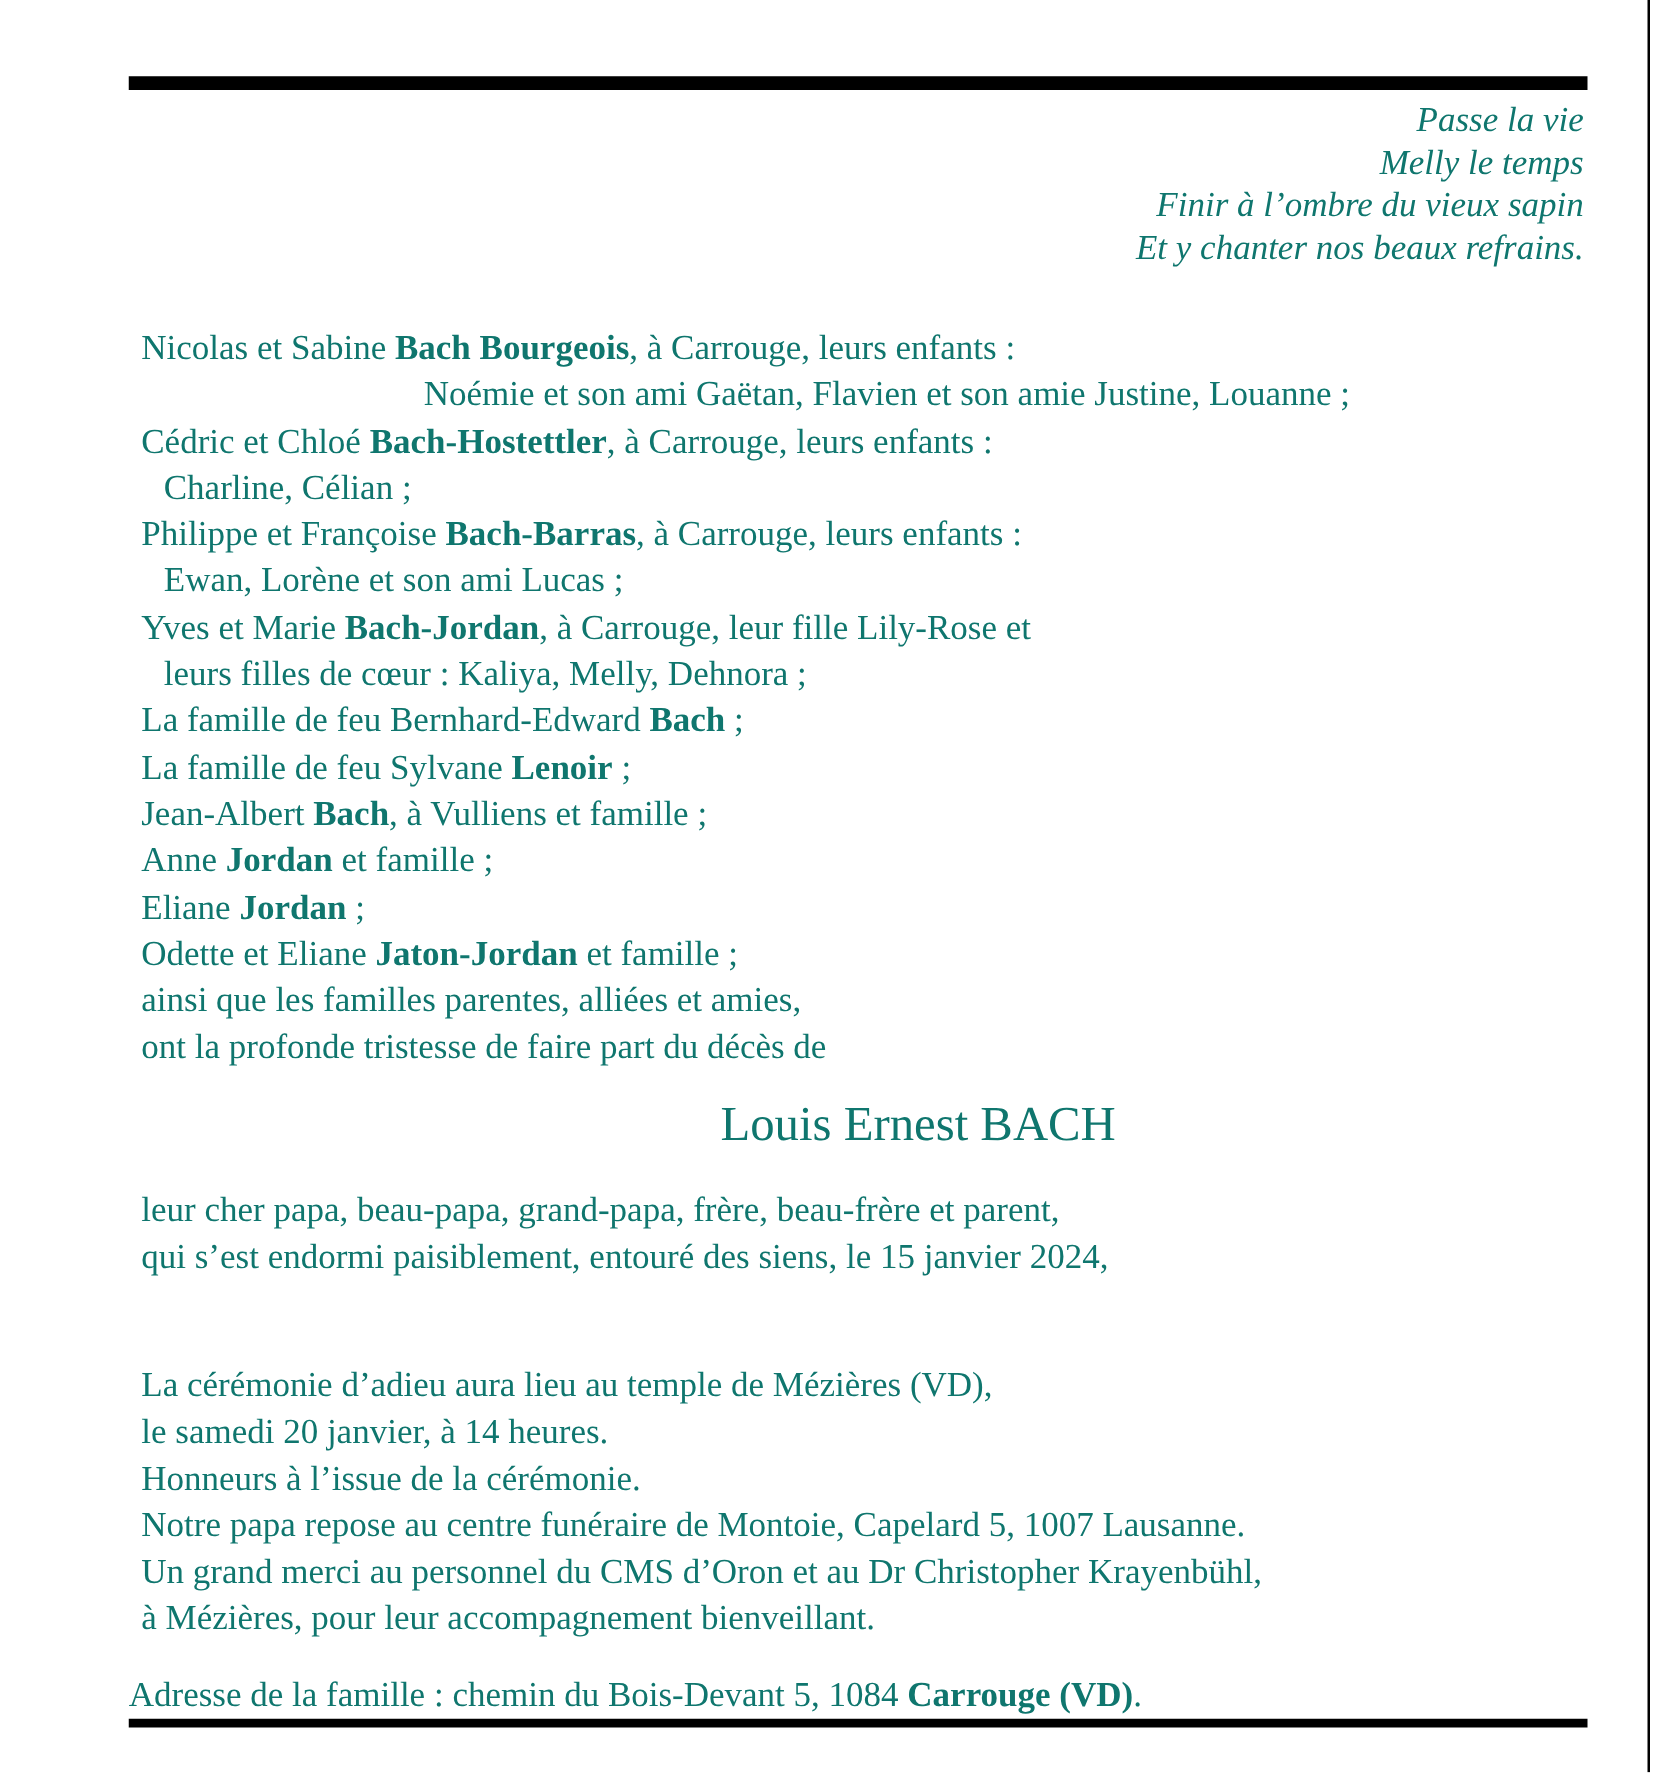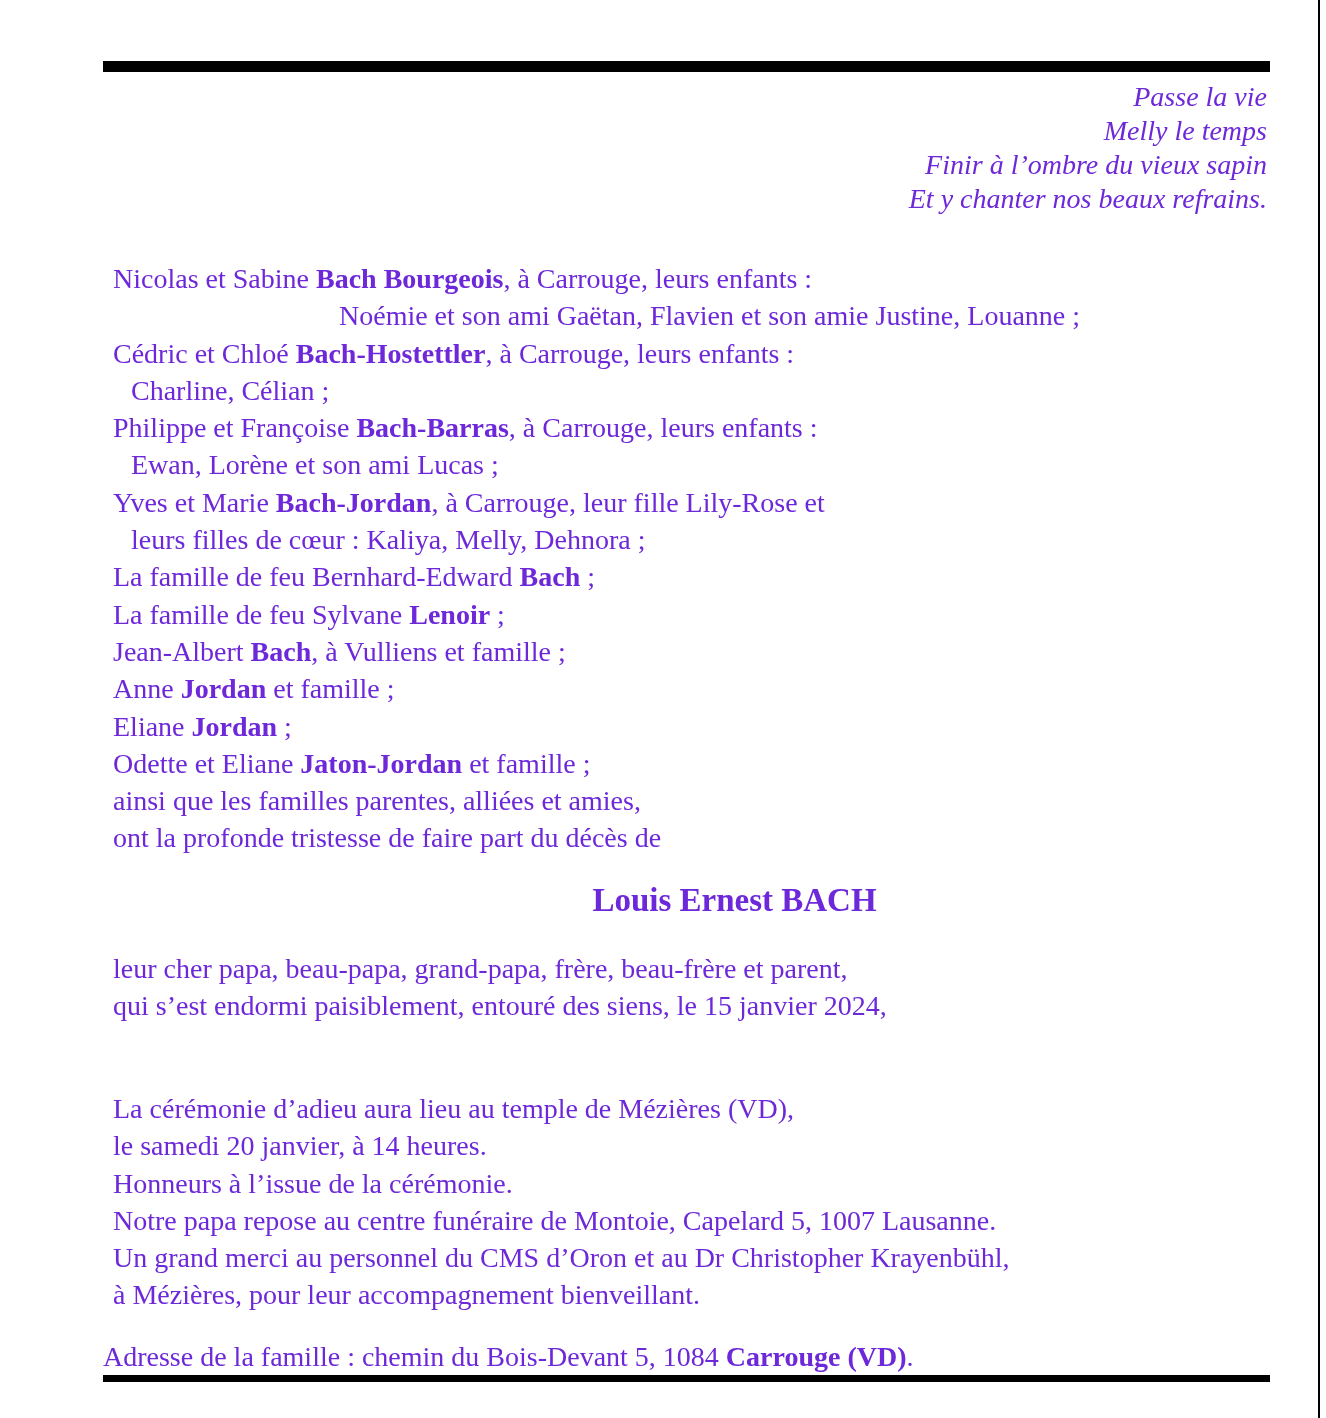--- a/index.html
+++ b/index.html
@@ -5,21 +5,21 @@
   html, body {
     margin: 0;
     padding: 0;
     background: #ffffff;
   }
   .page {
     position: relative;
     width: 1326px;
     height: 1418px;
     background: #ffffff;
-    color: #6d28d9;
+    color: #0f766e;
     font-family: "Liberation Serif", "DejaVu Serif", serif;
     font-size: 28px;
     overflow: hidden;
   }
   .rule {
     position: absolute;
     background: #000000;
   }
   .top-rule {
     left: 103px;
@@ -58,22 +58,22 @@
     line-height: 37.3px;
   }
   .deceased-name {
     position: absolute;
     left: 113px;
     top: 880px;
     width: 1157px;
     box-sizing: border-box;
     padding-left: 86px;
     text-align: center;
-    font-size: 33px;
-    font-weight: bold;
+    font-size: 39px;
+    font-weight: normal;
     line-height: 40px;
   }
   .tribute {
     position: absolute;
     left: 113px;
     top: 950px;
     width: 1157px;
     line-height: 37.3px;
   }
   .ceremony {

